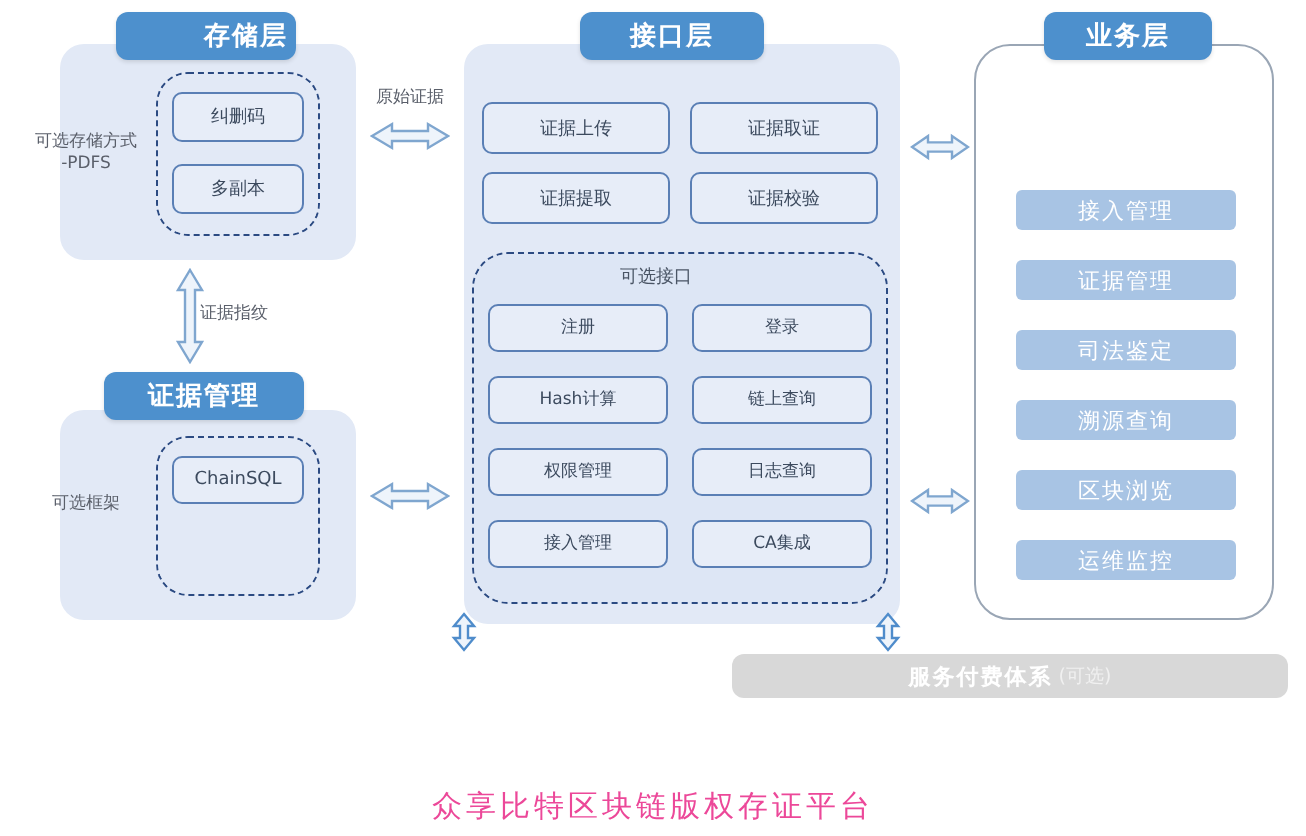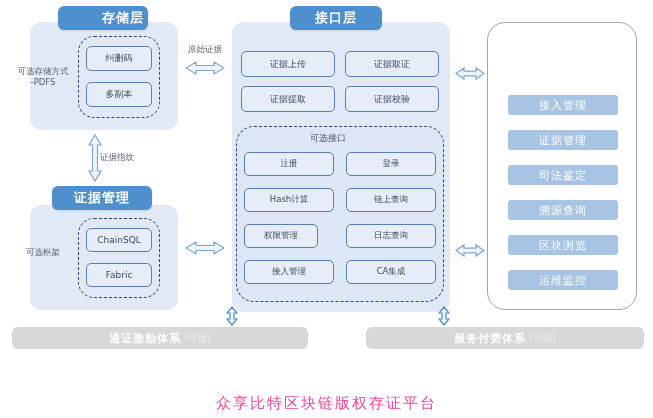--- a/index.html
+++ b/index.html
@@ -148,23 +148,20 @@
 
   <div class="panel" style="left:30px; top:205px; width:148px; height:105px;"></div>
   <div class="pill" style="left:52px; top:186px; width:100px; height:24px;">
     <span>证据管理</span>
   </div>
   <div class="lbl" style="left:14px; top:247px; width:58px;">可选框架</div>
   <div class="dashbox" style="left:78px; top:218px; width:82px; height:80px;"></div>
   <div class="card" style="left:86px; top:228px; width:66px; height:24px;">
     <span>ChainSQL</span>
   </div>
-  <div class="card" style="left:86px; top:263px; width:66px; height:24px;">
-    <span>Fabric</span>
-  </div>
 
   <div class="arrow" style="left:87px; top:134px; width:16px; height:48px;">
     <svg width="16" height="48" viewBox="0 0 16 48">
       <polygon points="8,1 14,11 10.5,11 10.5,37 14,37 8,47 2,37 5.5,37 5.5,11 2,11" fill="#eef4fb" stroke="#7fa6cf" stroke-width="1.2"></polygon>
     </svg>
   </div>
   <div class="lbl" style="left:100px; top:152px; width:56px; text-align:left;">证据指纹</div>
 
   <div class="arrow" style="left:185px; top:60px; width:40px; height:16px;">
     <svg width="40" height="16" viewBox="0 0 40 16">
@@ -205,34 +202,37 @@
   </div>
   <div class="card card-sm" style="left:346px; top:152px; width:90px; height:24px;">
     <span>登录</span>
   </div>
   <div class="card card-sm" style="left:244px; top:188px; width:90px; height:24px;">
     <span>Hash计算</span>
   </div>
   <div class="card card-sm" style="left:346px; top:188px; width:90px; height:24px;">
     <span>链上查询</span>
   </div>
-  <div class="card card-sm" style="left:244px; top:224px; width:74px; height:24px;">
+  <div class="card card-sm" style="left:244px; top:224px; width:90px; height:24px;">
     <span>权限管理</span>
   </div>
   <div class="card card-sm" style="left:346px; top:224px; width:90px; height:24px;">
     <span>日志查询</span>
   </div>
   <div class="card card-sm" style="left:244px; top:260px; width:90px; height:24px;">
     <span>接入管理</span>
   </div>
   <div class="card card-sm" style="left:346px; top:260px; width:90px; height:24px;">
     <span>CA集成</span>
   </div>
 
   <div class="panel-open" style="left:487px; top:22px; width:150px; height:288px;"></div>
+  <div class="pill" style="left:522px; top:6px; width:84px; height:24px;">
+    <span>业务层</span>
+  </div>
 
   <div class="bizbar" style="left:508px; top:95px; width:110px; height:20px;">
     <span>接入管理</span>
   </div>
   <div class="bizbar" style="left:508px; top:130px; width:110px; height:20px;">
     <span>证据管理</span>
   </div>
   <div class="bizbar" style="left:508px; top:165px; width:110px; height:20px;">
     <span>司法鉴定</span>
   </div>
@@ -250,24 +250,20 @@
     <svg width="30" height="15" viewBox="0 0 30 15">
       <polygon points="1,7.5 9,2 9,5.2 21,5.2 21,2 29,7.5 21,13 21,9.8 9,9.8 9,13" fill="#eef4fb" stroke="#7fa6cf" stroke-width="1.2"></polygon>
     </svg>
   </div>
   <div class="arrow" style="left:455px; top:243px; width:30px; height:15px;">
     <svg width="30" height="15" viewBox="0 0 30 15">
       <polygon points="1,7.5 9,2 9,5.2 21,5.2 21,2 29,7.5 21,13 21,9.8 9,9.8 9,13" fill="#eef4fb" stroke="#7fa6cf" stroke-width="1.2"></polygon>
     </svg>
   </div>
 
-  <div class="greybar" style="left:12px; top:327px; width:296px; height:22px;">
-    <span class="gb-main">通证激励体系</span>
-    <span class="gb-opt">(可选)</span>
-  </div>
   <div class="greybar" style="left:366px; top:327px; width:278px; height:22px;">
     <span class="gb-main">服务付费体系</span>
     <span class="gb-opt">(可选)</span>
   </div>
 
   <div class="arrow" style="left:225px; top:306px; width:14px; height:20px;">
     <svg width="14" height="20" viewBox="0 0 14 20">
       <polygon points="7,1 12,7 9,7 9,13 12,13 7,19 2,13 5,13 5,7 2,7" fill="#eef4fb" stroke="#4f8ccb" stroke-width="1.2"></polygon>
     </svg>
   </div>

